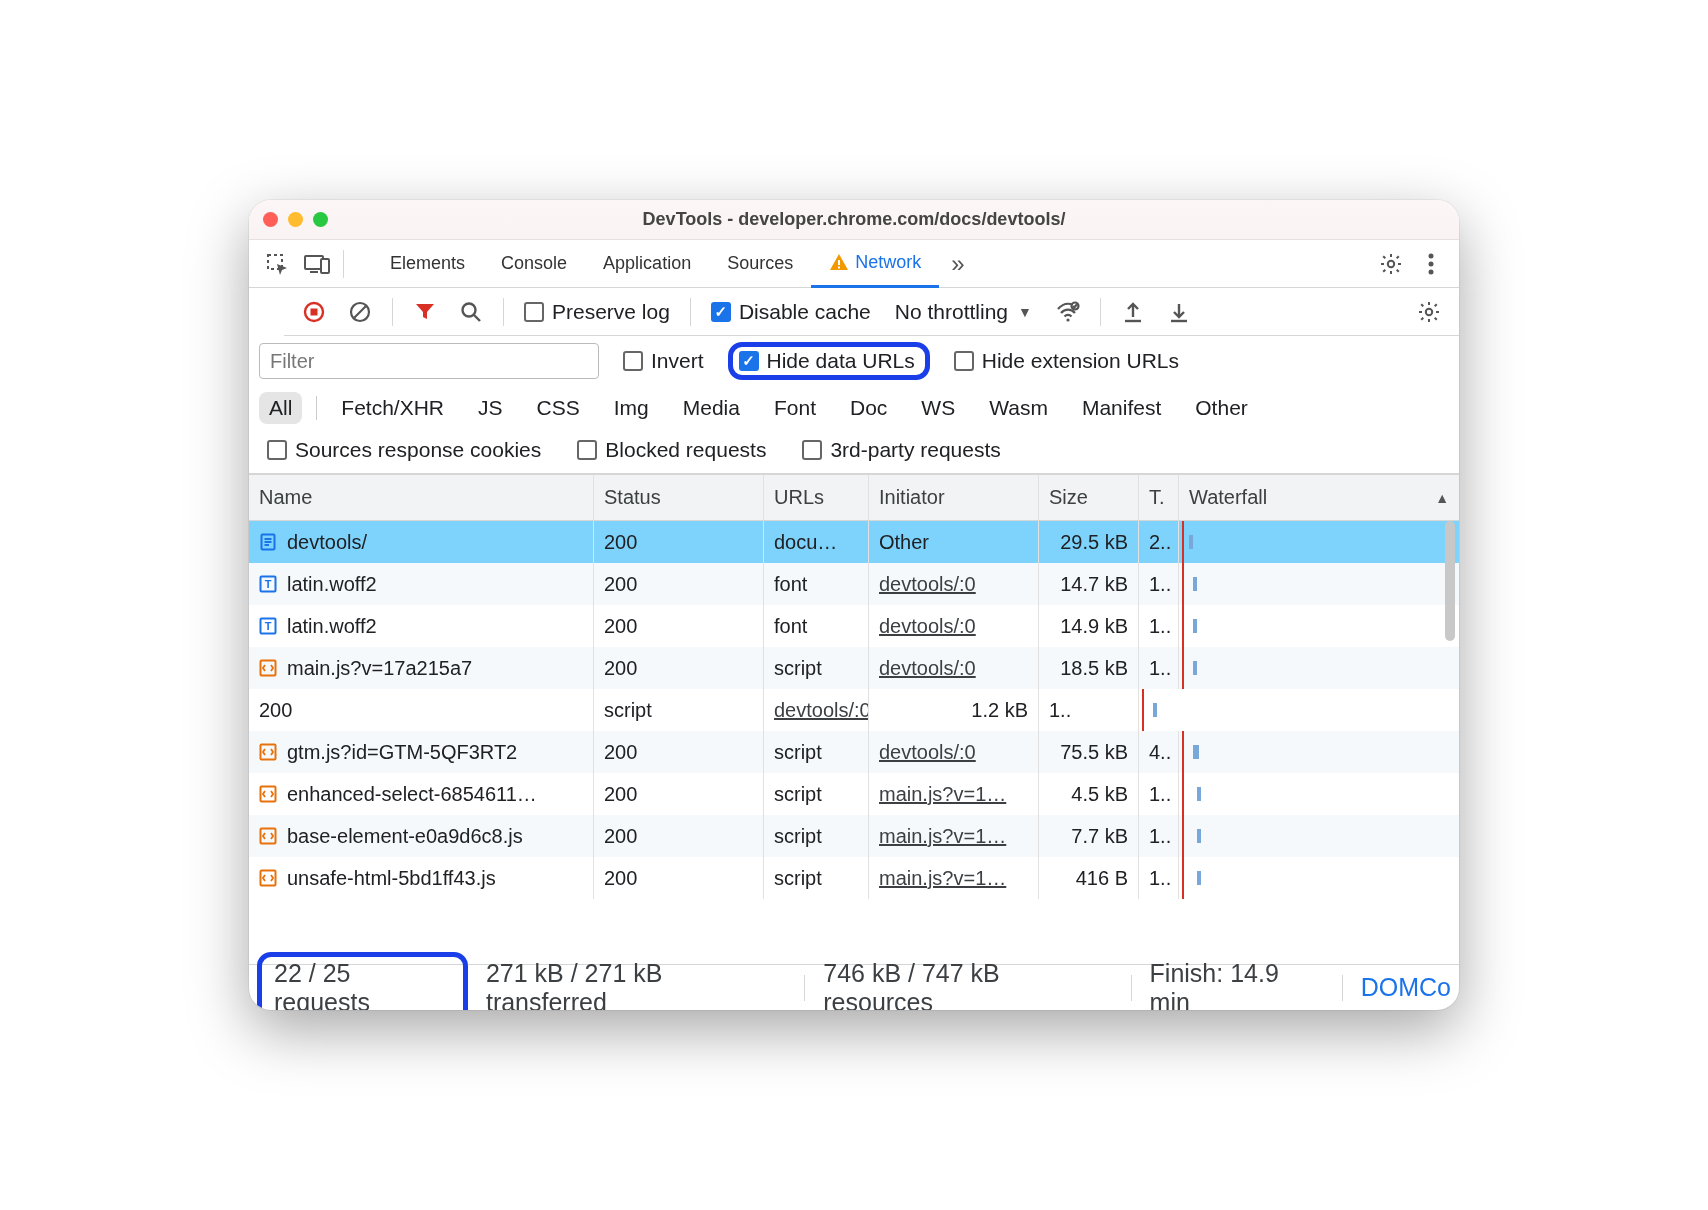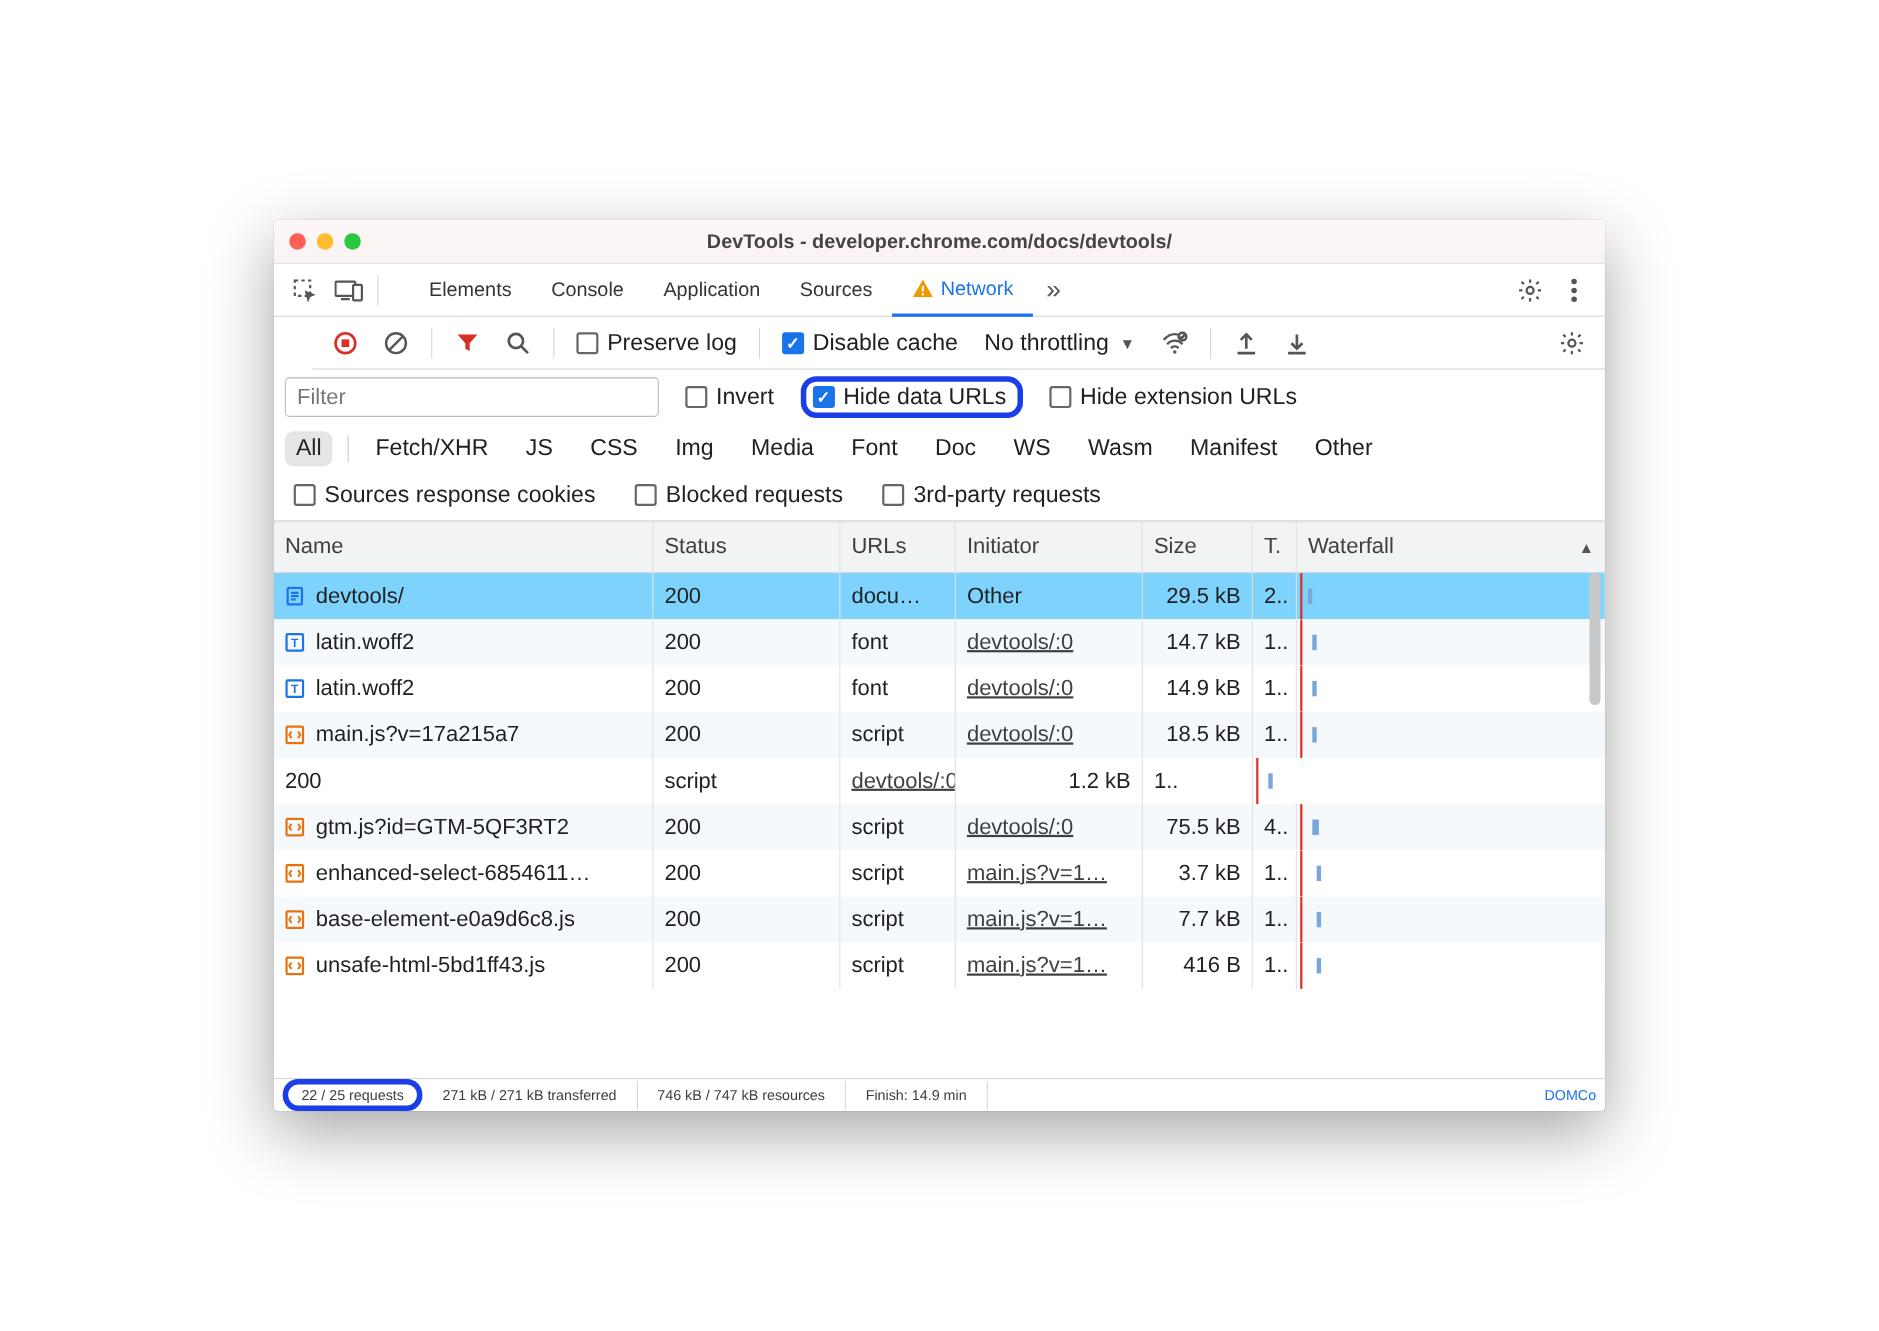--- a/index.html
+++ b/index.html
@@ -8,21 +8,21 @@
     background: #fff;
     width: 1708px;
     height: 1210px;
     display: flex;
     align-items: center;
     justify-content: center;
   }
   .window {
     width: 1210px;
     height: 810px;
-    border-radius: 4px;
+    border-radius: 22px;
     background: #fff;
     box-shadow: 0 20px 60px rgba(0,0,0,0.35), 0 0 0 1px rgba(0,0,0,0.05);
     overflow: hidden;
     display: flex;
     flex-direction: column;
     color: #202124;
     font-size: 21px;
   }
   
   .titlebar {
@@ -136,22 +136,22 @@
   .wbar { position:absolute; top:14px; height:14px; background:#7aa7d9; }
   .ghead .sortarrow { margin-left:auto; font-size:14px; color:#555;}
   .scrollbar {
     position:absolute; right:2px; top:46px; bottom:0; width:14px;
   }
   .scrollthumb {
     position:absolute; right:2px; top:0; width:10px; height:120px; background:#c8c8c8; border-radius:6px;
   }
   
   .statusbar {
-    height:30px; border-top:1px solid #d6d6d6;
-    display:flex; align-items:center; font-size:13px; color:#3c4043;
+    height:46px; border-top:1px solid #d6d6d6;
+    display:flex; align-items:center; font-size:25px; color:#3c4043;
     padding: 0 8px;
   }
   .statusbar .seg { padding:0 18px; }
   .statusbar .vline2 { width:1px; height:26px; background:#d6d6d6; }
   .statusbar .pillbox {
     border:5px solid #1a3fe8; border-radius:14px; padding:2px 12px;
   }
   .statusbar .link { color:#1a73e8; margin-left:auto; padding-right:0; }
   svg { display:block; }
   .lbl { white-space: nowrap; }
@@ -485,21 +485,21 @@
               <rect x="1.5" y="1.5" width="15" height="15" rx="1"></rect>
               <path d="M6 6l-2 3 2 3M12 6l2 3-2 3" stroke-width="1.8"></path>
             </svg>
             <span>enhanced-select-6854611…</span>
           </div>
           <div>200</div>
           <div>script</div>
           <div class="initiator">
             <a href="#">main.js?v=1…</a>
           </div>
-          <div class="size">3.7 kB</div>
+          <div class="size">4.5 kB</div>
           <div>1..</div>
           <div class="waterfall-cell">
             <div class="redline"></div>
             <div class="wbar" style="left:18px;width:4px"></div>
           </div>
         </div>
         <div class="grow">
           <div>
             <svg class="nameicon" viewBox="0 0 18 18" fill="none" stroke="#e8710a" stroke-width="2">
               <rect x="1.5" y="1.5" width="15" height="15" rx="1"></rect>

